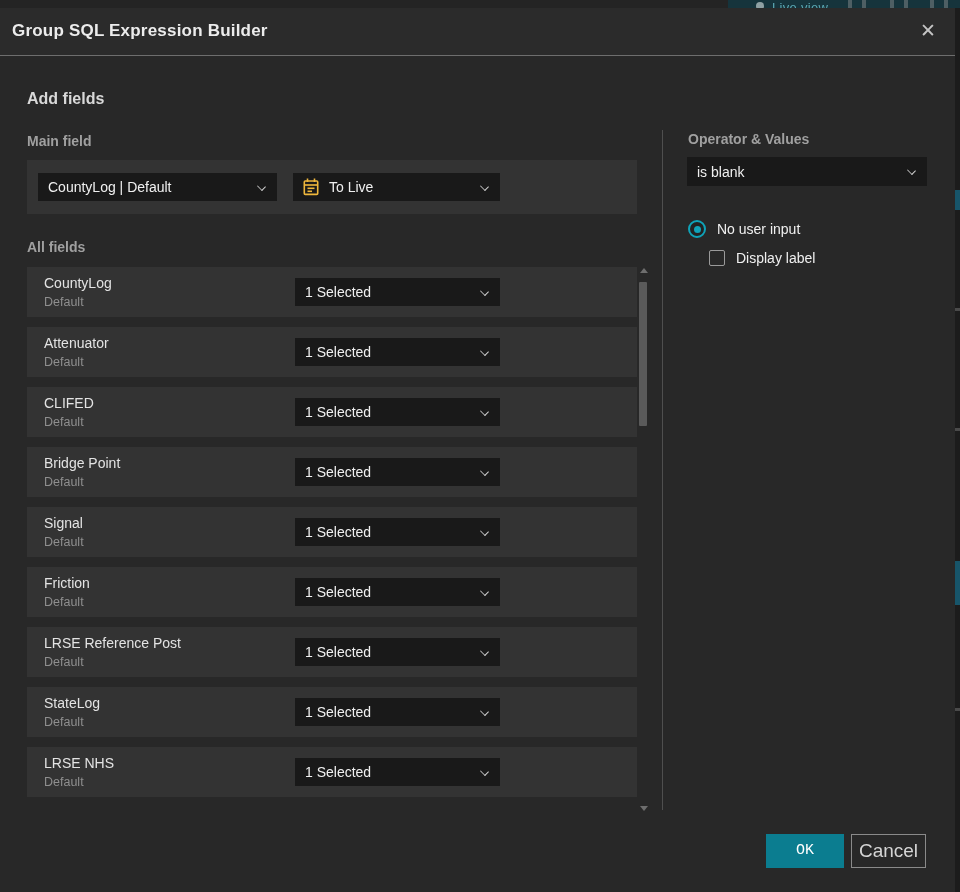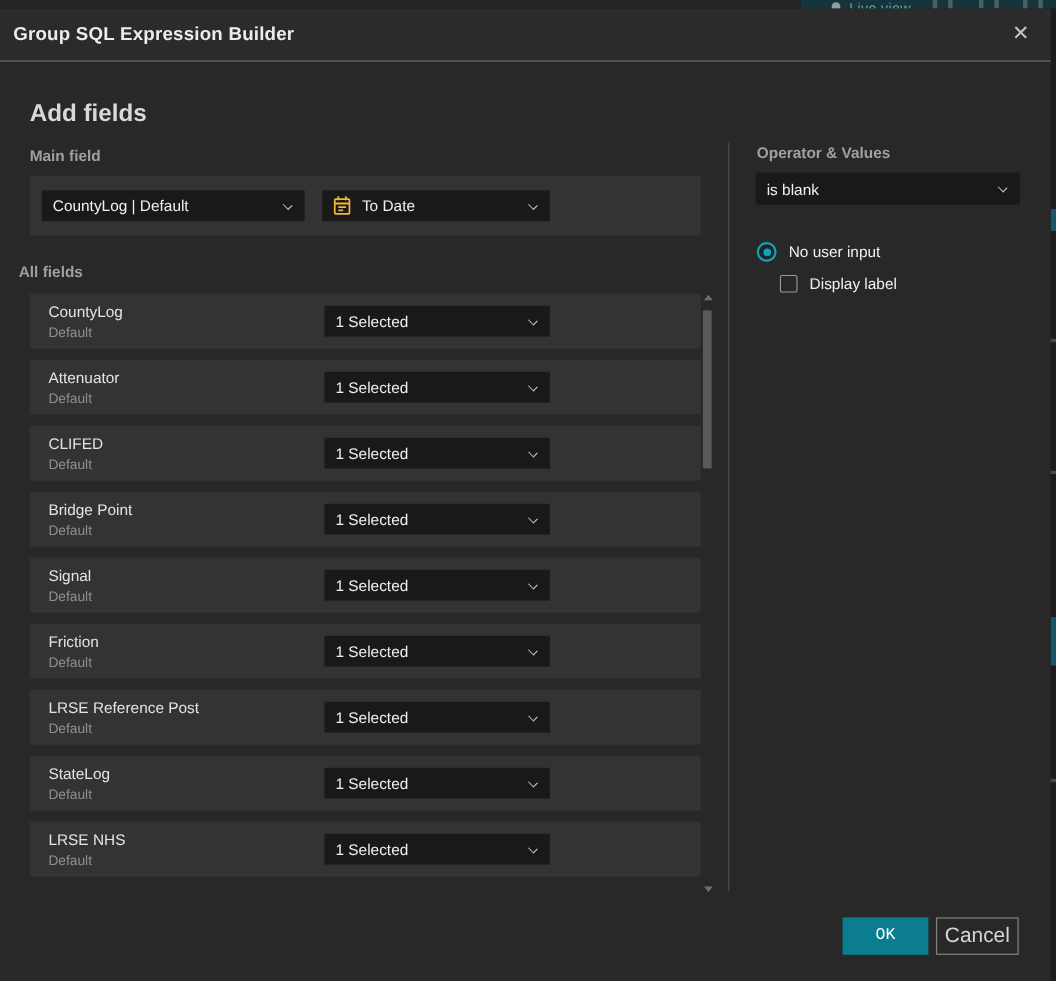--- a/index.html
+++ b/index.html
@@ -54,25 +54,25 @@
     font-size: 17px; font-weight: bold; color: #ececec; letter-spacing: .2px;
   }
   .close-btn {
     position: absolute; right: 14px; top: 10px; width: 26px; height: 26px;
     color: #c4c4c4; font-size: 19px; line-height: 26px; text-align: center;
     cursor: pointer; font-weight: 300;
   }
 
   .section-heading {
     position: absolute; left: 27px; top: 82px;
-    font-size: 22px; font-weight: bold; color: #d9d9d9;
+    font-size: 16px; font-weight: bold; color: #d9d9d9;
   }
   .sub-label { font-size: 14px; font-weight: bold; color: #a0a0a0; position: absolute; }
   .main-field-label { left: 27px; top: 125px; }
-  .all-fields-label { left: 17px; top: 231px; }
+  .all-fields-label { left: 27px; top: 231px; }
 
   
   .select {
     position: absolute; height: 28px; background: #191919;
     display: flex; align-items: center; padding: 0 10px;
     color: #f0f0f0; font-size: 14px; cursor: pointer;
   }
   .select .chev {
     position: absolute; right: 12px; top: 10px;
     width: 7px; height: 7px;
@@ -193,21 +193,21 @@
           <g stroke="#efb73c" stroke-width="1.6" fill="none">
             <line x1="4.5" y1="0.5" x2="4.5" y2="4"></line>
             <line x1="11.5" y1="0.5" x2="11.5" y2="4"></line>
             <rect x="1.3" y="3" width="13.4" height="13.4" rx="1"></rect>
             <line x1="1.3" y1="7" x2="14.7" y2="7"></line>
             <line x1="4.5" y1="10.3" x2="11.5" y2="10.3"></line>
             <line x1="4.5" y1="13.3" x2="9" y2="13.3"></line>
           </g>
         </svg>
       </span>
-      <span>To Date</span>
+      <span>To Live</span>
       <span class="chev"></span>
     </div>
   </div>
 
   <div class="sub-label all-fields-label">All fields</div>
 
   <div class="fields-list">
     <div class="field-row">
       <span class="field-name">CountyLog</span>
       <span class="field-sub">Default</span>

